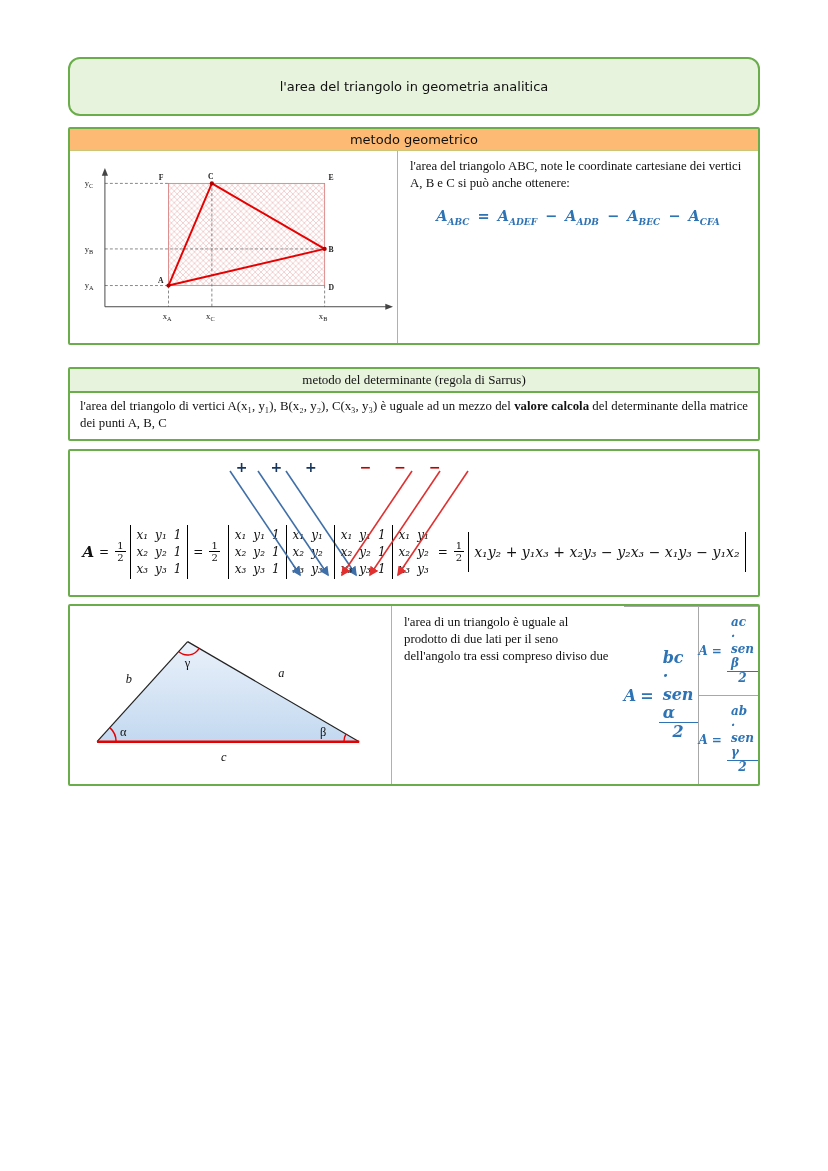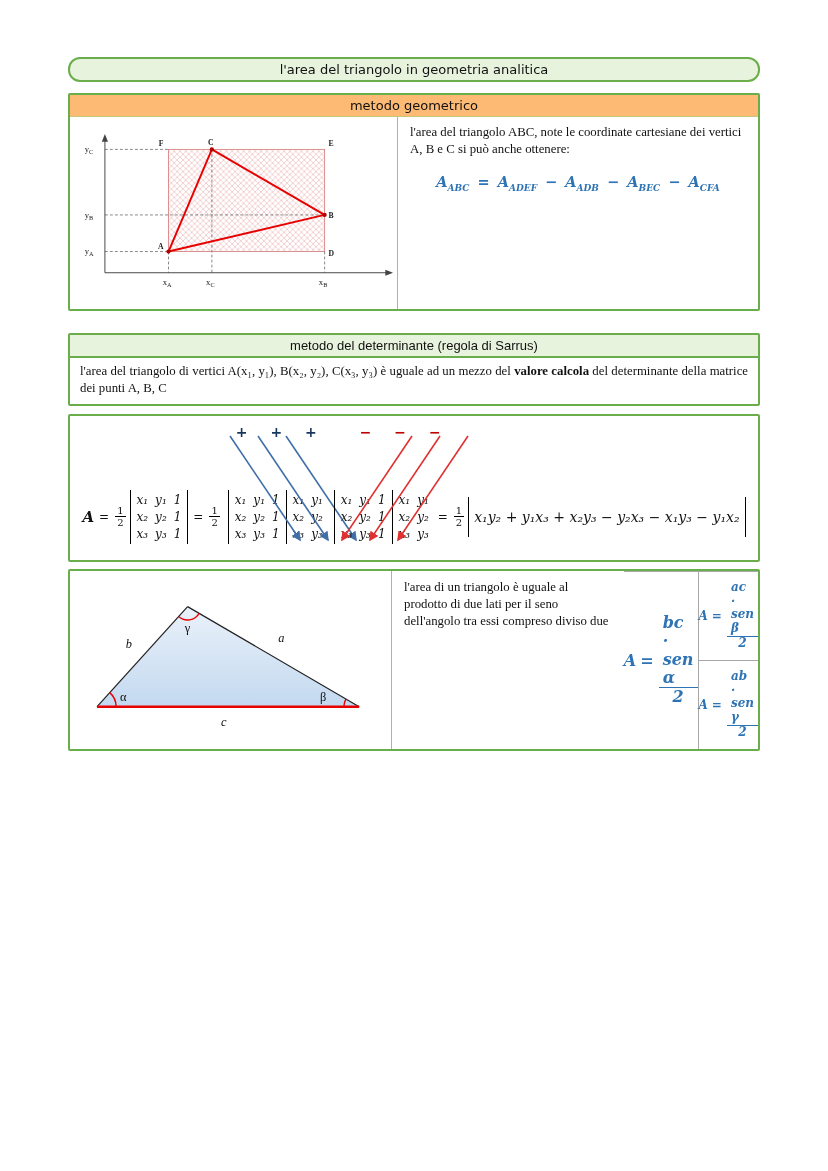--- a/index.html
+++ b/index.html
@@ -2,21 +2,21 @@
 <html><head>
 <meta charset="utf-8">
 <style>
   html,body{margin:0;padding:0;background:#ffffff;}
   .page{position:relative;width:828px;height:1171px;background:#fff;
         font-family:"Liberation Serif",serif;color:#111;overflow:hidden;}
   .content{position:absolute;left:68px;top:57px;width:692px;}
 
   
   .bar{border:2px solid #6aad4b;background:#e8f3de;text-align:center;
-       font-family:"DejaVu Sans",sans-serif;font-size:13px;padding:3px 0;border-radius:12px;}
+       font-family:"DejaVu Sans",sans-serif;font-size:13px;padding:20px 0;border-radius:12px;}
   .box{border:2px solid #6aad4b;background:#fff;border-radius:2px;box-sizing:border-box;}
 
   
   .geo-box{margin-top:11px;}
   .geo-head{background:#fdba74;border-bottom:1px solid #c8c878;text-align:center;
             font-family:"DejaVu Sans",sans-serif;font-size:13px;padding:3px 0;}
   .geo-body{display:flex;}
   .geo-diagram{width:328px;min-width:328px;padding:8px 2px 4px 6px;border-right:1px solid #9dc284;box-sizing:border-box;}
   .geo-text{flex:1;padding:7px 12px 8px 12px;font-size:12.8px;line-height:1.33;}
   .geo-text p{margin:0;font-family:Liberation Serif, serif;}
@@ -30,21 +30,21 @@
 
   .cal{font-family:"DejaVu Serif",serif;font-style:italic;font-weight:bold;}
   .rect-formula{text-align:center;color:#2e74b5;font-family:"DejaVu Serif",serif;
                 font-style:italic;font-weight:bold;font-size:14.5px;margin-top:14px;}
   .rect-formula sub{font-size:9px;}
   .fop{margin:0 3px;}
 
   
   .det-box{margin-top:22px;}
   .det-head{background:#e8f3de;border-bottom:2px solid #6aad4b;text-align:center;
-            font-family:Liberation Sans, sans-serif;font-size:13px;padding:3px 0;}
+            font-family:Liberation Serif, serif;font-size:13px;padding:3px 0;}
   .det-text{padding:5px 10px 7px;font-size:12.8px;line-height:1.32;text-align:justify;}
 
   .sarrus-box{margin-top:8px;padding:74px 8px 16px;display:flex;justify-content:center;}
   .sarrus-row{display:flex;align-items:center;gap:3px;
               font-family:"DejaVu Serif",serif;font-size:12px;font-style:italic;white-space:nowrap;}
   .frac{display:inline-flex;flex-direction:column;align-items:center;
         font-size:10px;line-height:1.1;font-style:normal;margin:0 1px;}
   .frac .fnum{border-bottom:1px solid #000;padding:0 2px;}
   .det{border-left:1.4px solid #000;border-right:1.4px solid #000;padding:3px 6px;}
   .mat{display:grid;column-gap:7px;row-gap:3px;justify-items:center;font-size:12px;font-style:italic;}

